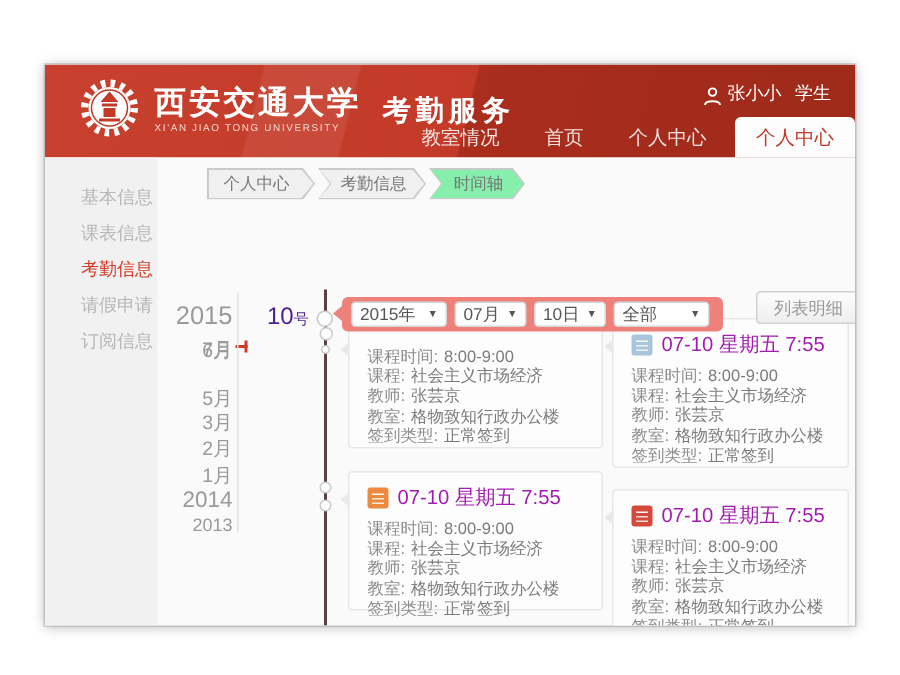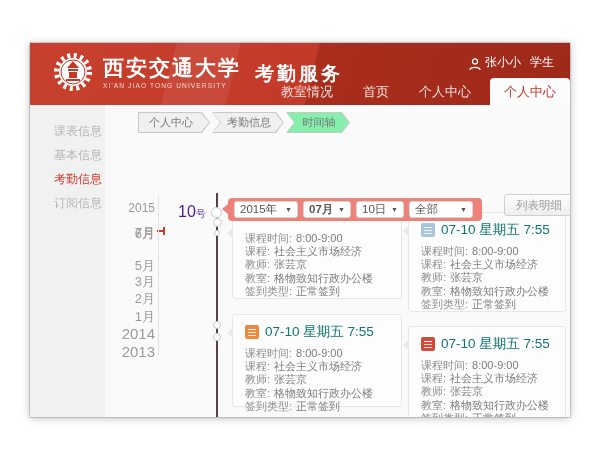--- a/index.html
+++ b/index.html
@@ -40,58 +40,58 @@
   .crumb .inner { position:absolute; inset:1px; background:#f0f0f0; display:flex; align-items:center;
                   justify-content:center; font-size:11px; color:#777; padding-right:6px; }
   .crumb.first .shape, .crumb.first .inner { clip-path:polygon(0 0, calc(100% - 8px) 0, 100% 50%, calc(100% - 8px) 100%, 0 100%); }
   .crumb.mid .shape, .crumb.mid .inner { clip-path:polygon(0 0, calc(100% - 8px) 0, 100% 50%, calc(100% - 8px) 100%, 0 100%, 8px 50%); }
   .crumb.mid .inner { padding-left:8px; }
   .crumb.last .inner { background:#86efac; }
 
   
   .ycol { position:absolute; left:60px; top:0; width:65px; }
   .yitem { position:absolute; right:0; color:#9a9a9a; white-space:nowrap; }
-  .yitem.big { font-size:12px; }
+  .yitem.big { font-size:17px; }
   .yitem.mon { font-size:13px; }
   .mon-mark { position:absolute; right:-10px; top:6px; width:8px; height:2px; background:#d43a29; }
   .mon-mark:after { content:""; position:absolute; right:0; top:-3px; width:2px; height:8px; background:#d43a29; }
   .vsep { position:absolute; left:128px; top:90px; width:1px; height:160px; background:#e3e3e3; }
 
   .tline { position:absolute; left:186px; top:88px; bottom:0; width:2px; background:#5a4040; }
   .tdot { position:absolute; background:#fff; border:1px solid #c9c9c9; border-radius:50%; }
 
   .daylab { position:absolute; color:#4c1d95; white-space:nowrap; }
   .daylab .num { font-size:16px; }
   .daylab .unit { font-size:10px; }
 
   
   .fbar { position:absolute; left:198px; top:93px; width:254px; height:23px; background:#ee827b;
           border-radius:4px; display:flex; align-items:center; padding-left:6px; gap:5px; z-index:6; }
   .fbar:before { content:""; position:absolute; left:-6px; top:6px; border-top:5px solid transparent;
                  border-bottom:5px solid transparent; border-right:6px solid #ee827b; }
   .fsel { height:17px; background:#fff; border:1px solid #d6d6d6; border-radius:3px; display:flex;
           align-items:center; justify-content:space-between; font-size:11.5px; color:#555; padding:0 5px; cursor:pointer; }
   .fsel .caret { font-size:7px; color:#555; margin-left:4px; }
-  .f-year { width:64px; } .f-month { width:48px;font-weight:bold; } .f-day { width:48px; } .f-type { width:64px; }
+  .f-year { width:64px; } .f-month { width:48px; } .f-day { width:48px; } .f-type { width:64px; }
 
   .list-btn { position:absolute; left:474px; top:89px; width:70px; height:22px;
               background:linear-gradient(#fdfdfd,#eeeeee); border:1px solid #cfcfcf; border-radius:3px;
               font-size:11.5px; color:#999; display:flex; align-items:center; justify-content:center; cursor:pointer; z-index:6; }
 
   
   .card { position:absolute; background:#fdfdfd; border:1px solid #e7e7e7; border-radius:3px; padding:8px 12px; z-index:2; }
   .card:before { content:""; position:absolute; left:-6px; top:13px; border-top:5px solid transparent;
                  border-bottom:5px solid transparent; border-right:6px solid #e9e9e9; }
   .card-hd { display:flex; align-items:center; gap:6px; margin-bottom:6px; }
   .cal-ic { width:14px; height:14px; border-radius:2px; position:relative; flex:0 0 14px; }
   .cal-ic:after { content:""; position:absolute; left:3px; top:4px; width:8px; height:7px;
                   background:linear-gradient(rgba(255,255,255,.95),rgba(255,255,255,.95)) 0 0/8px 1px no-repeat,
                              linear-gradient(rgba(255,255,255,.8),rgba(255,255,255,.8)) 0 3px/8px 1px no-repeat,
                              linear-gradient(rgba(255,255,255,.8),rgba(255,255,255,.8)) 0 6px/8px 1px no-repeat; }
-  .card-title { font-size:13.5px; color:#0f766e; }
+  .card-title { font-size:13.5px; color:#a21caf; }
   .frow { font-size:11px; line-height:13.2px; white-space:nowrap; }
   .frow .lab { color:#8d8d8d; margin-right:4px; }
   .frow .val { color:#7c7c7c; }
   .c0 { left:202px; top:109px; width:170px; height:85px; padding-top:17px; z-index:1; }
   .c1 { left:378px; top:107px; width:158px; height:100px; }
   .c2 { left:202px; top:209px; width:170px; height:93px; }
   .c3 { left:378px; top:221px; width:158px; height:94px; }
 </style>
 </head>
 <body>
@@ -128,23 +128,24 @@
       <div class="nav-item">教室情况</div>
       <div class="nav-item">首页</div>
       <div class="nav-item">个人中心</div>
       <div class="nav-item active">个人中心</div>
     </div>
   </div>
 
   <div class="content">
 
     <div class="sidebar">
+      <div class="side-item">基本信息</div>
       <div class="side-item">课表信息</div>
-      <div class="side-item">基本信息</div>
       <div class="side-item active">考勤信息</div>
+      <div class="side-item">请假申请</div>
       <div class="side-item">订阅信息</div>
     </div>
 
     <div class="crumbs">
       <div class="crumb first" style="width:72px">
         <div class="shape"></div>
           <div class="inner">个人中心</div>
       </div>
       <div class="crumb mid" style="width:72px">
         <div class="shape"></div>
@@ -158,21 +159,21 @@
 
     <div class="ycol">
       <div class="yitem big" style="top:96px">2015</div>
       <div class="yitem mon" style="top:119px"><span>7月</span><span class="mon-mark"></span></div>
       <div class="yitem mon" style="top:120px">6月</div>
       <div class="yitem mon" style="top:152px">5月</div>
       <div class="yitem mon" style="top:168px">3月</div>
       <div class="yitem mon" style="top:185px">2月</div>
       <div class="yitem mon" style="top:203px">1月</div>
       <div class="yitem big" style="top:220px; font-size:15px">2014</div>
-      <div class="yitem big" style="top:238px; font-size:15px">2013</div>
+      <div class="yitem big" style="top:238px; font-size:12px">2013</div>
     </div>
     <div class="vsep"></div>
 
     <div class="tline"></div>
     <div class="tdot" style="left:181px; top:102px; width:11px; height:11px;"></div>
     <div class="tdot" style="left:182.5px; top:113px; width:9px; height:9px;"></div>
     <div class="tdot" style="left:184px; top:125px; width:6px; height:6px;"></div>
     <div class="tdot" style="left:183px; top:216px; width:8px; height:8px;"></div>
     <div class="tdot" style="left:183px; top:228px; width:8px; height:8px;"></div>
 

